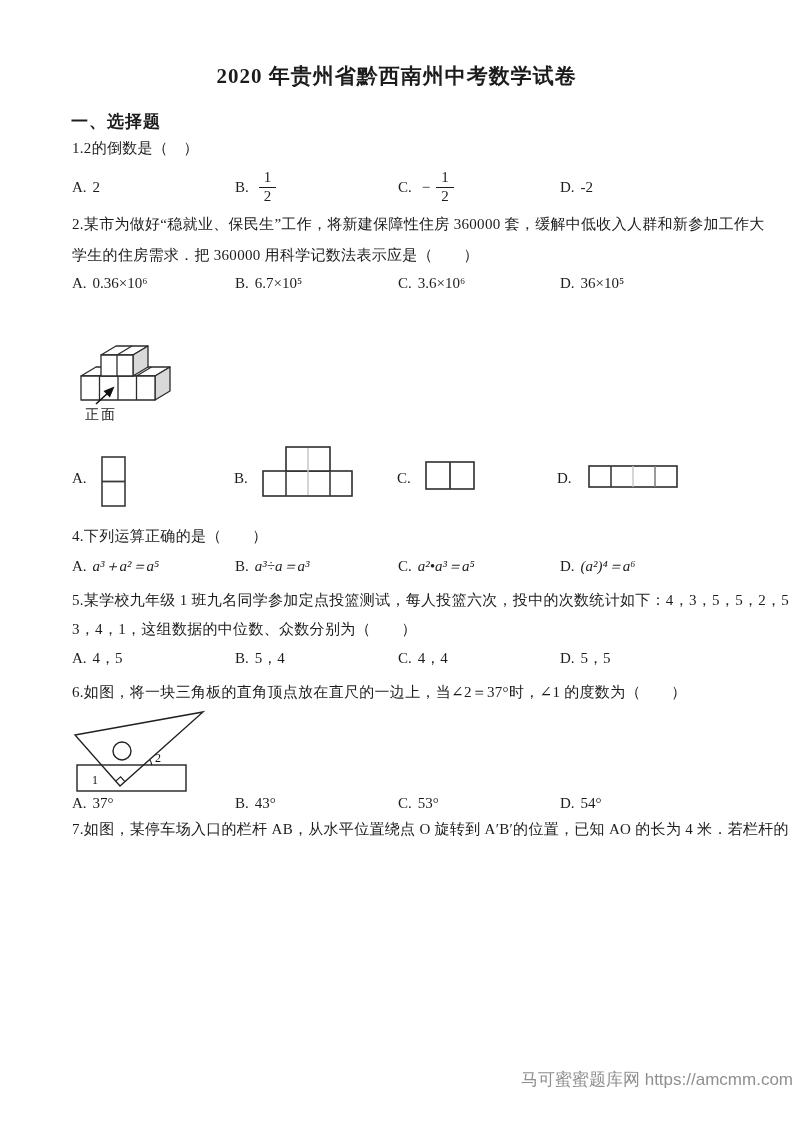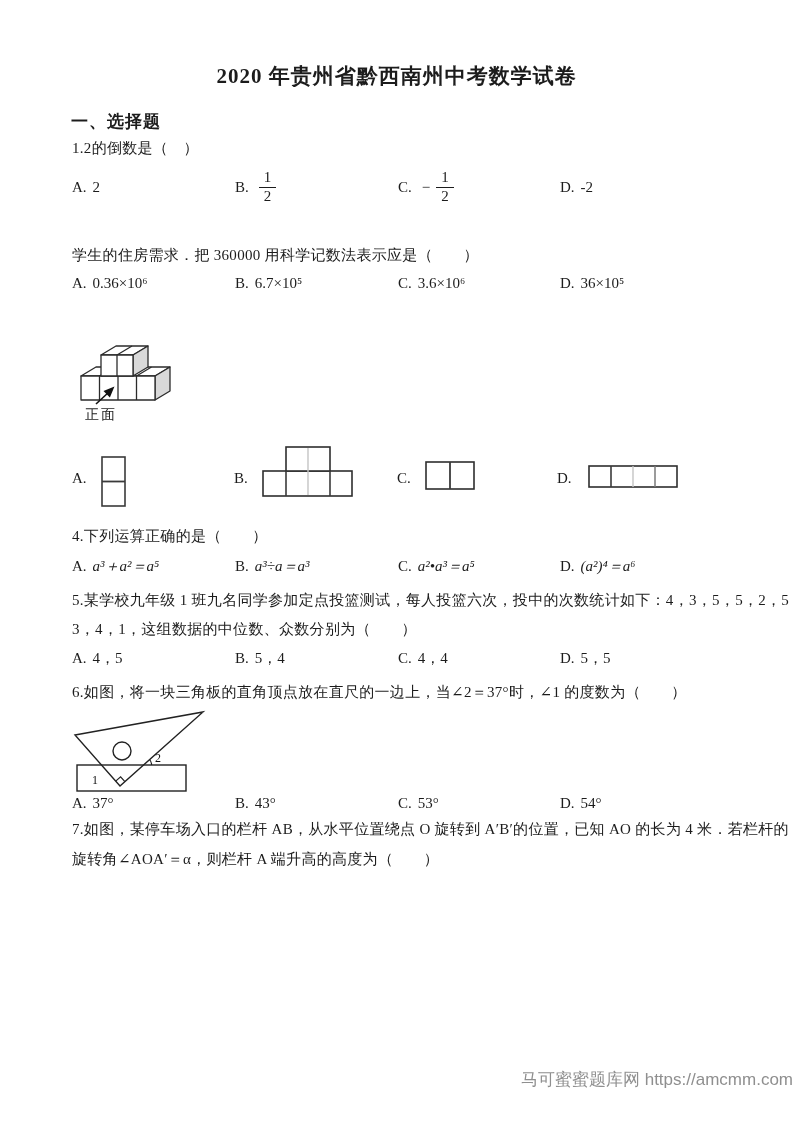--- a/index.html
+++ b/index.html
@@ -64,20 +64,21 @@
           <span class="num">1</span>
           <span class="den">2</span>
         </span>
     </div>
     <div class="q1cell" style="left:560px">
       <span class="olabel">D.</span>
       <span>-2</span>
     </div>
   </div>
 
+  <div class="line" style="top:215px">2.某市为做好“稳就业、保民生”工作，将新建保障性住房 360000 套，缓解中低收入人群和新参加工作大</div>
   <div class="line" style="top:246px">学生的住房需求．把 360000 用科学记数法表示应是（　　）</div>
   <div class="opt" style="left:72px;top:275px"><span class="olabel">A.</span><span>0.36×10⁶</span></div>
   <div class="opt" style="left:235px;top:275px"><span class="olabel">B.</span><span>6.7×10⁵</span></div>
   <div class="opt" style="left:398px;top:275px"><span class="olabel">C.</span><span>3.6×10⁶</span></div>
   <div class="opt" style="left:560px;top:275px"><span class="olabel">D.</span><span>36×10⁵</span></div>
 
 
   <svg style="left:78px;top:338px" width="110" height="70" viewBox="0 0 110 70">
     <g stroke="#2b2b2b" stroke-width="1.3" stroke-linejoin="round">
 
@@ -161,17 +162,16 @@
     <text x="22" y="82" font-size="12" fill="#111">1</text>
     <text x="85" y="60" font-size="12" fill="#111">2</text>
   </svg>
 
   <div class="opt" style="left:72px;top:795px"><span class="olabel">A.</span><span>37°</span></div>
   <div class="opt" style="left:235px;top:795px"><span class="olabel">B.</span><span>43°</span></div>
   <div class="opt" style="left:398px;top:795px"><span class="olabel">C.</span><span>53°</span></div>
   <div class="opt" style="left:560px;top:795px"><span class="olabel">D.</span><span>54°</span></div>
 
   <div class="line" style="top:820px">7.如图，某停车场入口的栏杆 AB，从水平位置绕点 O 旋转到 A′B′的位置，已知 AO 的长为 4 米．若栏杆的</div>
-  <div class="line" style="top:850px">旋转角∠AOA′＝α，则栏杆 A 端升高的高度为（　　）</div>
 
   <div class="footer">马可蜜蜜题库网 https://amcmm.com</div>
 
 </div>
 
 </body></html>

